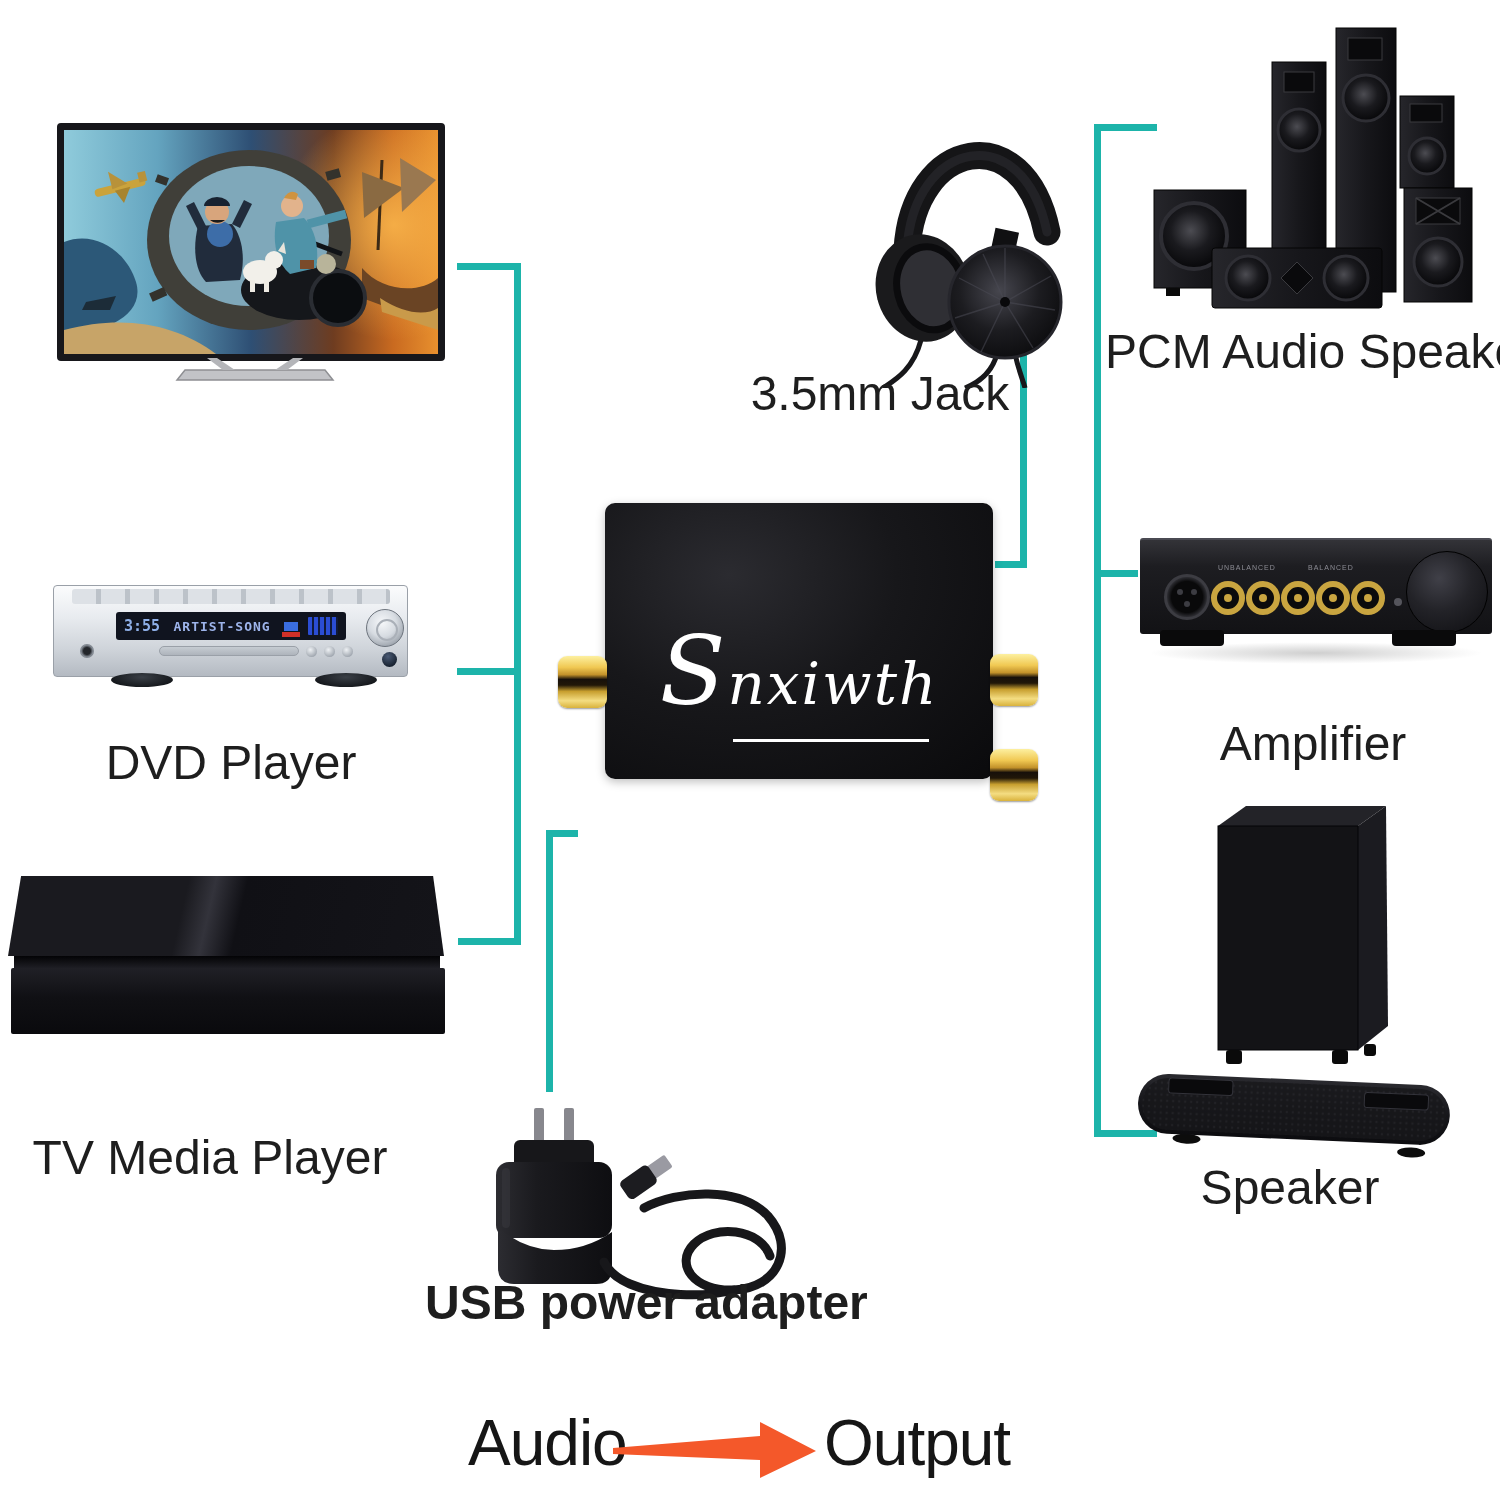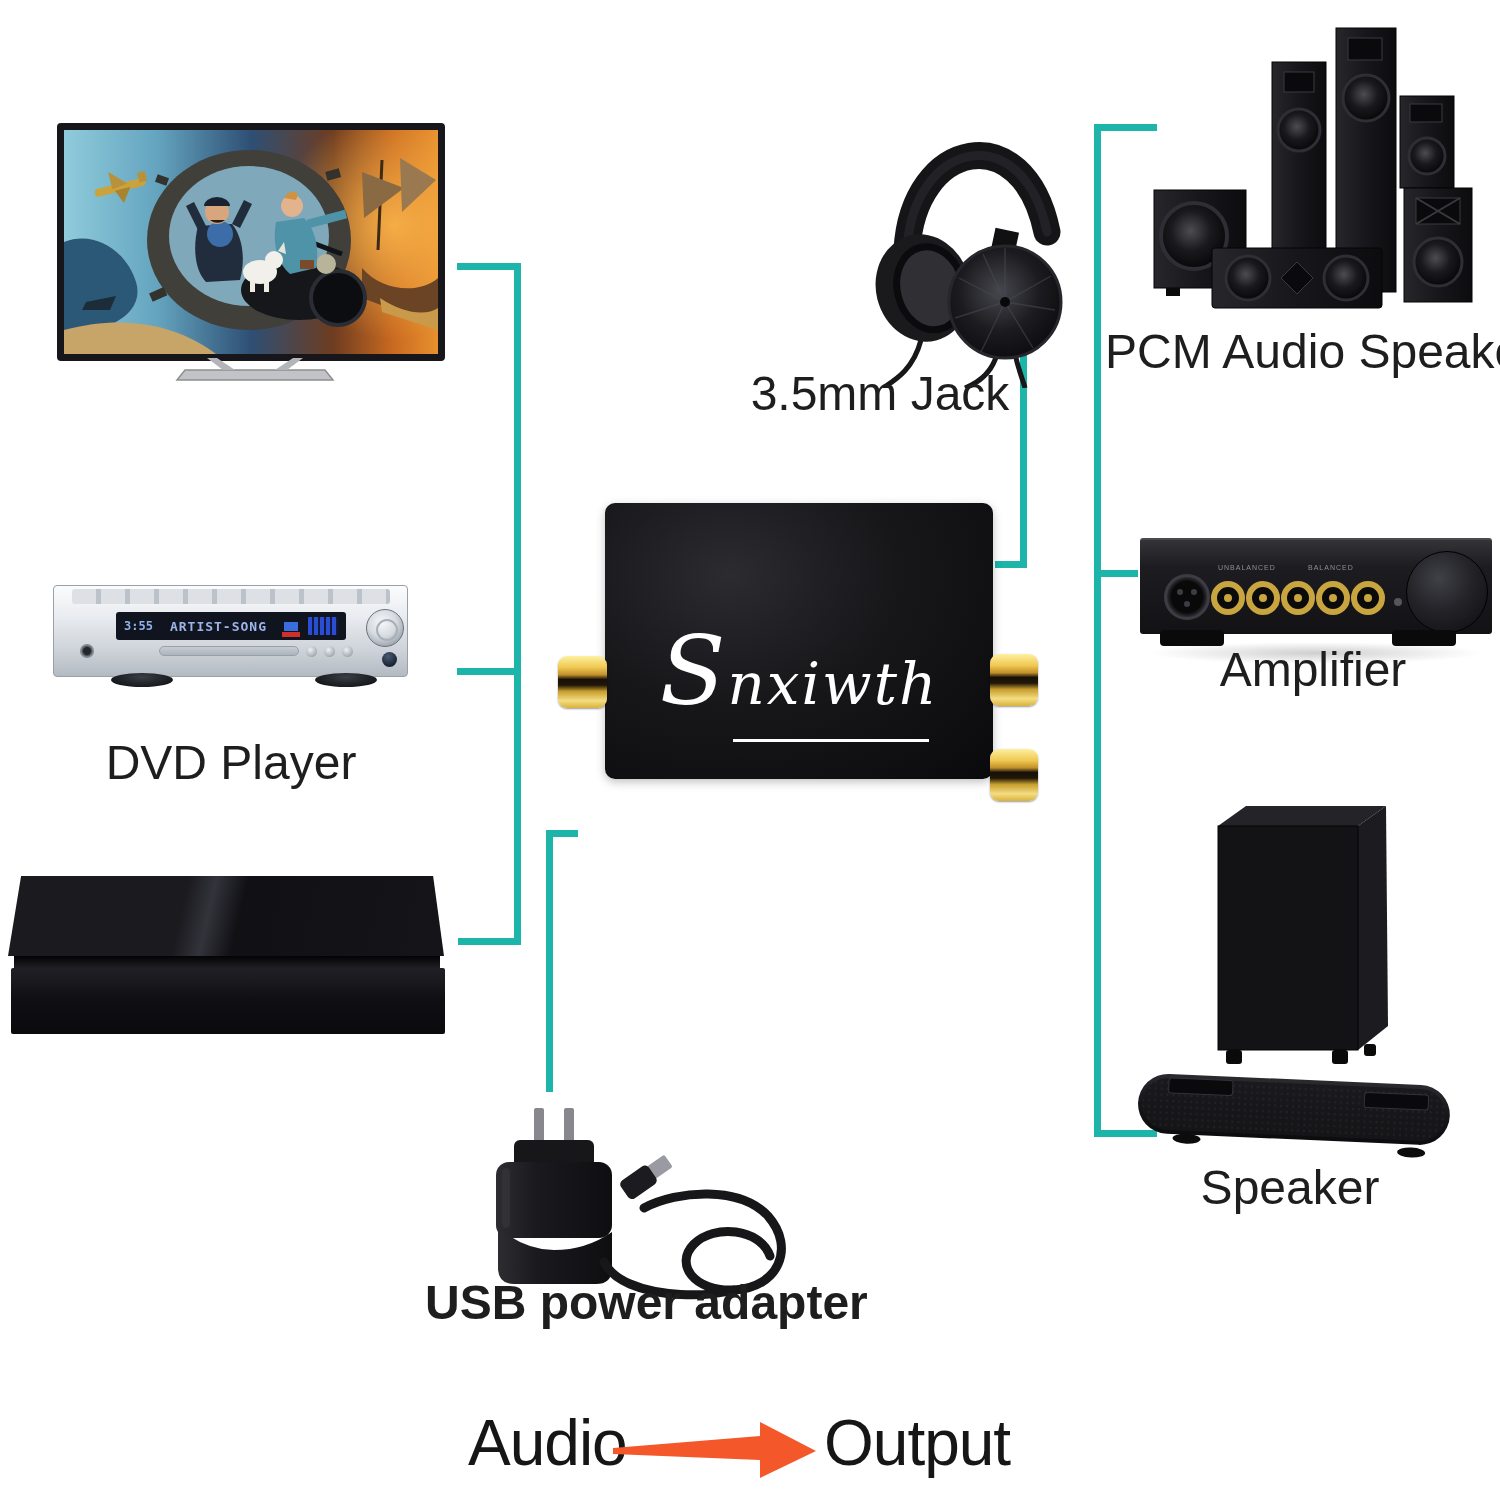--- a/index.html
+++ b/index.html
@@ -19,21 +19,21 @@
 
   
   .dvd{left:53px;top:585px;width:355px;height:110px;}
   .dvd-body{position:absolute;left:0;top:0;width:355px;height:92px;border-radius:4px;
             background:linear-gradient(180deg,#fbfcfd 0%,#e8ebef 35%,#cfd4da 70%,#b4bac2 100%);
             border:1px solid #9aa0a8;box-sizing:border-box;}
   .dvd-vents{position:absolute;left:18px;top:3px;width:318px;height:15px;border-radius:3px;
              background:repeating-linear-gradient(90deg,#dde1e6 0 24px,#bcc2c9 24px 29px);}
   .dvd-display{position:absolute;left:62px;top:26px;width:230px;height:28px;background:#10141f;
                border-radius:3px;display:flex;align-items:center;gap:10px;padding:0 8px;box-sizing:border-box;}
-  .dvd-time{color:#8fb0e8;font-family:"DejaVu Sans Mono",monospace;font-size:12px;font-weight:700;}
+  .dvd-time{color:#8fb0e8;font-family:"DejaVu Sans Mono",monospace;font-size:15px;font-weight:700;}
   .dvd-track{color:#9db4ea;font-family:"DejaVu Sans Mono",monospace;font-size:13px;font-weight:700;
              letter-spacing:1px;flex:1;text-align:center;}
   .dvd-flag{width:14px;height:9px;background:#3a6ee0;position:relative;}
   .dvd-flag::after{content:"";position:absolute;left:-2px;top:10px;width:18px;height:5px;background:#d03028;}
   .dvd-grid{width:30px;height:18px;background:
      repeating-linear-gradient(90deg,#2b4dd4 0 4px,#101a3a 4px 6px),
      repeating-linear-gradient(0deg,rgba(200,40,40,.35) 0 4px,rgba(0,0,0,.5) 4px 6px);border-radius:1px;}
   .dvd-knob{position:absolute;left:312px;top:23px;width:38px;height:38px;border-radius:50%;
             background:radial-gradient(circle at 42% 35%,#f6f8fa 0%,#d6dbe1 45%,#9aa1aa 80%,#7c838c 100%);
             border:1px solid #6d747d;box-sizing:border-box;}
@@ -216,20 +216,21 @@
     <div class="dvd-foot" style="left:58px;"></div>
     <div class="dvd-foot" style="left:262px;"></div>
   </div>
   <div class="devlabel" style="left:53px;width:356px;top:735px;">DVD Player</div>
 
   <div class="abs mp">
     <div class="mp-top"></div>
     <div class="mp-mid"></div>
     <div class="mp-bot"></div>
   </div>
+  <div class="devlabel" style="left:10px;width:400px;top:1130px;">TV Media Player</div>
 
   <svg class="abs" style="left:855px;top:88px;" width="215" height="300" viewBox="0 0 215 300">
     <defs>
       <radialGradient id="cupG" cx="0.45" cy="0.4" r="0.65">
         <stop offset="0" stop-color="#46464e"></stop>
           <stop offset="0.55" stop-color="#1c1c20"></stop>
         <stop offset="1" stop-color="#0b0b0d"></stop>
       </radialGradient>
     </defs>
     <path d="M52,162 C58,52 168,28 192,144" fill="none" stroke="#151517" stroke-width="27" stroke-linecap="round"></path>
@@ -329,21 +330,21 @@
       <div class="amp-rca" style="left:106px;"></div>
       <div class="amp-rca" style="left:141px;"></div>
       <div class="amp-rca" style="left:176px;"></div>
       <div class="amp-rca" style="left:211px;"></div>
       <div class="amp-dot"></div>
       <div class="amp-knob"></div>
     </div>
     <div class="amp-foot" style="left:20px;"></div>
     <div class="amp-foot" style="left:252px;"></div>
   </div>
-  <div class="devlabel" style="left:1137px;width:352px;top:642px;">Amplifier</div>
+  <div class="devlabel" style="left:1137px;width:352px;top:716px;">Amplifier</div>
 
   <svg class="abs" style="left:1128px;top:798px;" width="364" height="372" viewBox="0 0 364 372">
     <defs>
       <linearGradient id="sbg" x1="0" y1="0" x2="0" y2="1">
         <stop offset="0" stop-color="#2a2a2f"></stop>
           <stop offset="0.5" stop-color="#16161a"></stop>
         <stop offset="1" stop-color="#0c0c0f"></stop>
       </linearGradient>
       <pattern id="mesh" width="6" height="6" patternUnits="userSpaceOnUse">
         <rect width="6" height="6" fill="#17171a"></rect>

